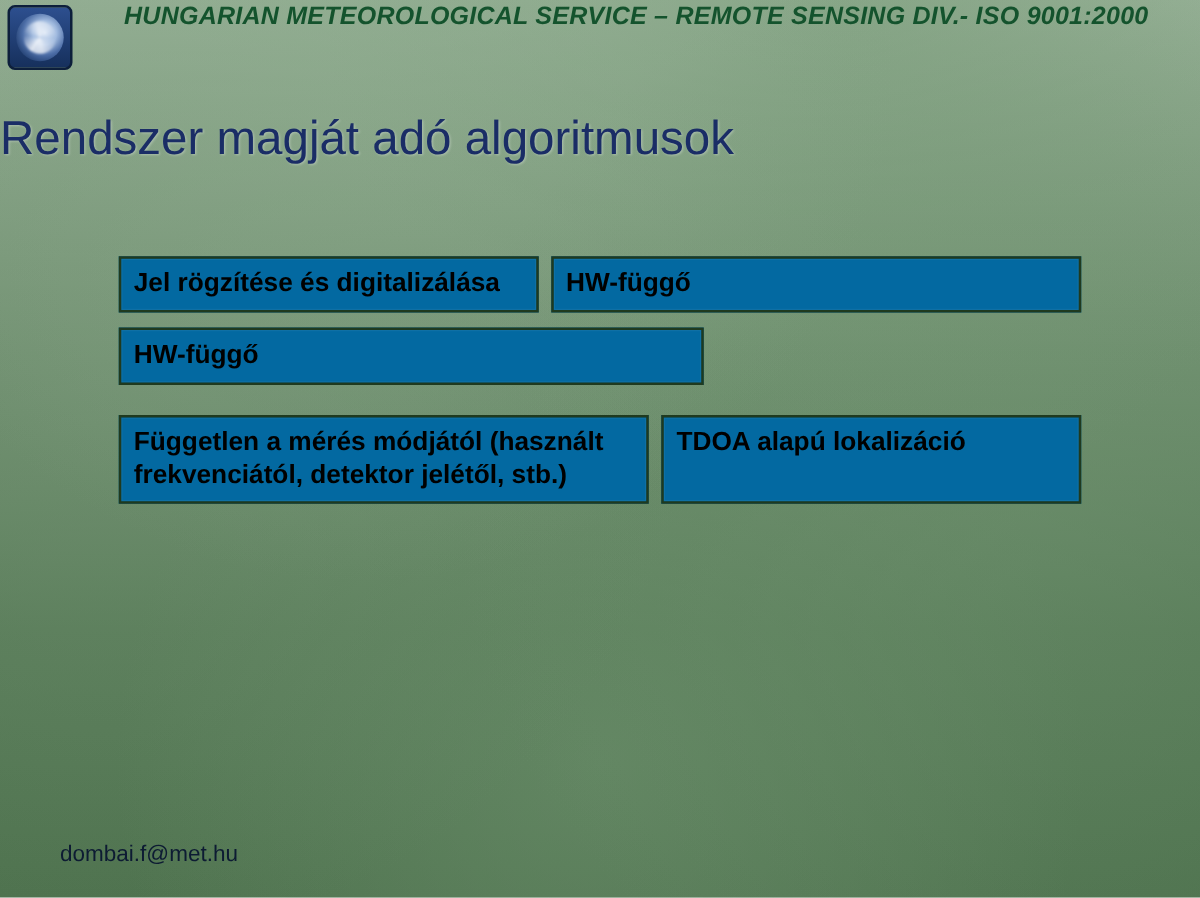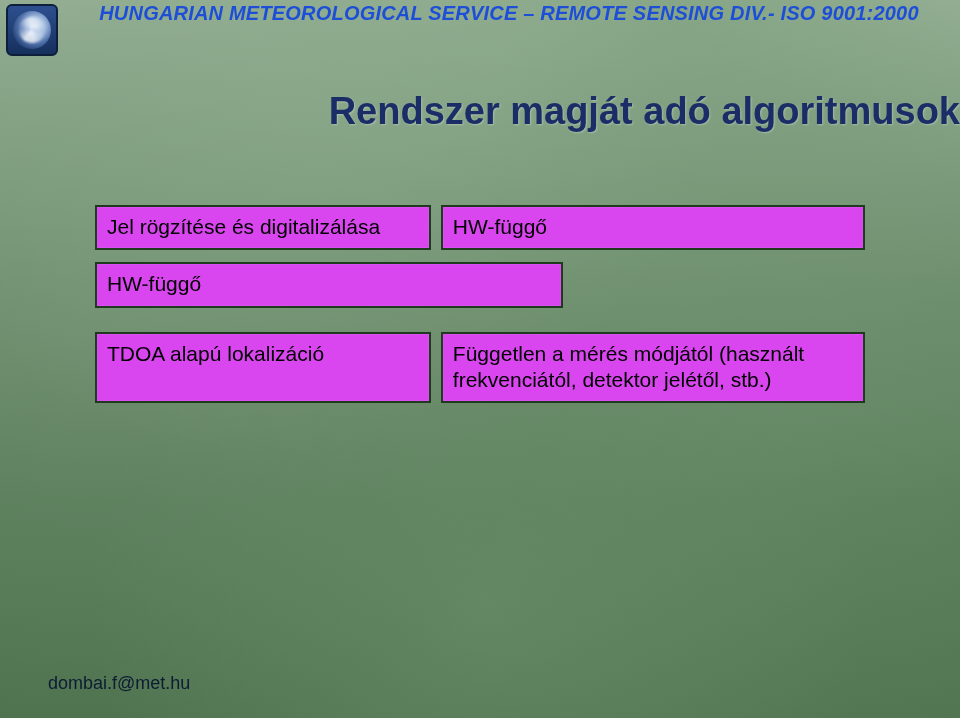--- a/index.html
+++ b/index.html
@@ -32,47 +32,47 @@
     position: relative;
     flex: 0 0 auto;
     overflow: hidden;
   }
   .header-title {
     flex: 1;
     text-align: center;
     font-size: 20px;
     font-weight: 700;
     font-style: italic;
-    color: #1d4ed8;
+    color: #14532d;
     padding-top: 2px;
     letter-spacing: 0.2px;
   }
   .slide-title {
     position: absolute;
     top: 90px;
     left: 0; right: 0;
-    text-align: right;
+    text-align: left;
     font-size: 38px;
-    font-weight: 700;
+    font-weight: 400;
     color: #1a2d66;
     text-shadow: 1px 1px 2px rgba(255,255,255,0.3);
   }
   .table {
     position: absolute;
     top: 205px;
     left: 95px;
     width: 770px;
   }
   .trow { display: flex; gap: 10px; margin-bottom: 12px; }
   .tcell {
-    background: #d946ef;
+    background: #0369a1;
     border: 2px solid #1f3a1f;
     padding: 7px 10px 8px 10px;
     font-size: 21px;
-    font-weight: 400;
+    font-weight: 700;
     color: #000;
     line-height: 1.25;
     box-shadow: inset 0 0 0 1px rgba(255,255,255,0.05);
   }
   .tcell.left { width: 370px; }
   .tcell.right { width: 468px; }
   .gap-row { height: 12px; }
   .footer {
     position: absolute;
     left: 48px;
@@ -113,18 +113,18 @@
 <div class="table">
   <div class="trow">
     <div class="tcell left">Jel rögzítése és digitalizálása</div>
     <div class="tcell right">HW-függő</div>
   </div>
   <div class="trow">
     <div class="tcell right">HW-függő</div>
   </div>
   <div class="gap-row"></div>
   <div class="trow">
+    <div class="tcell right">Független a mérés módjától (használt frekvenciától, detektor jelétől, stb.)</div>
     <div class="tcell left">TDOA alapú lokalizáció</div>
-    <div class="tcell right">Független a mérés módjától (használt frekvenciától, detektor jelétől, stb.)</div>
   </div>
 </div>
 
 <div class="footer">dombai.f@met.hu</div>
 
 </body></html>

